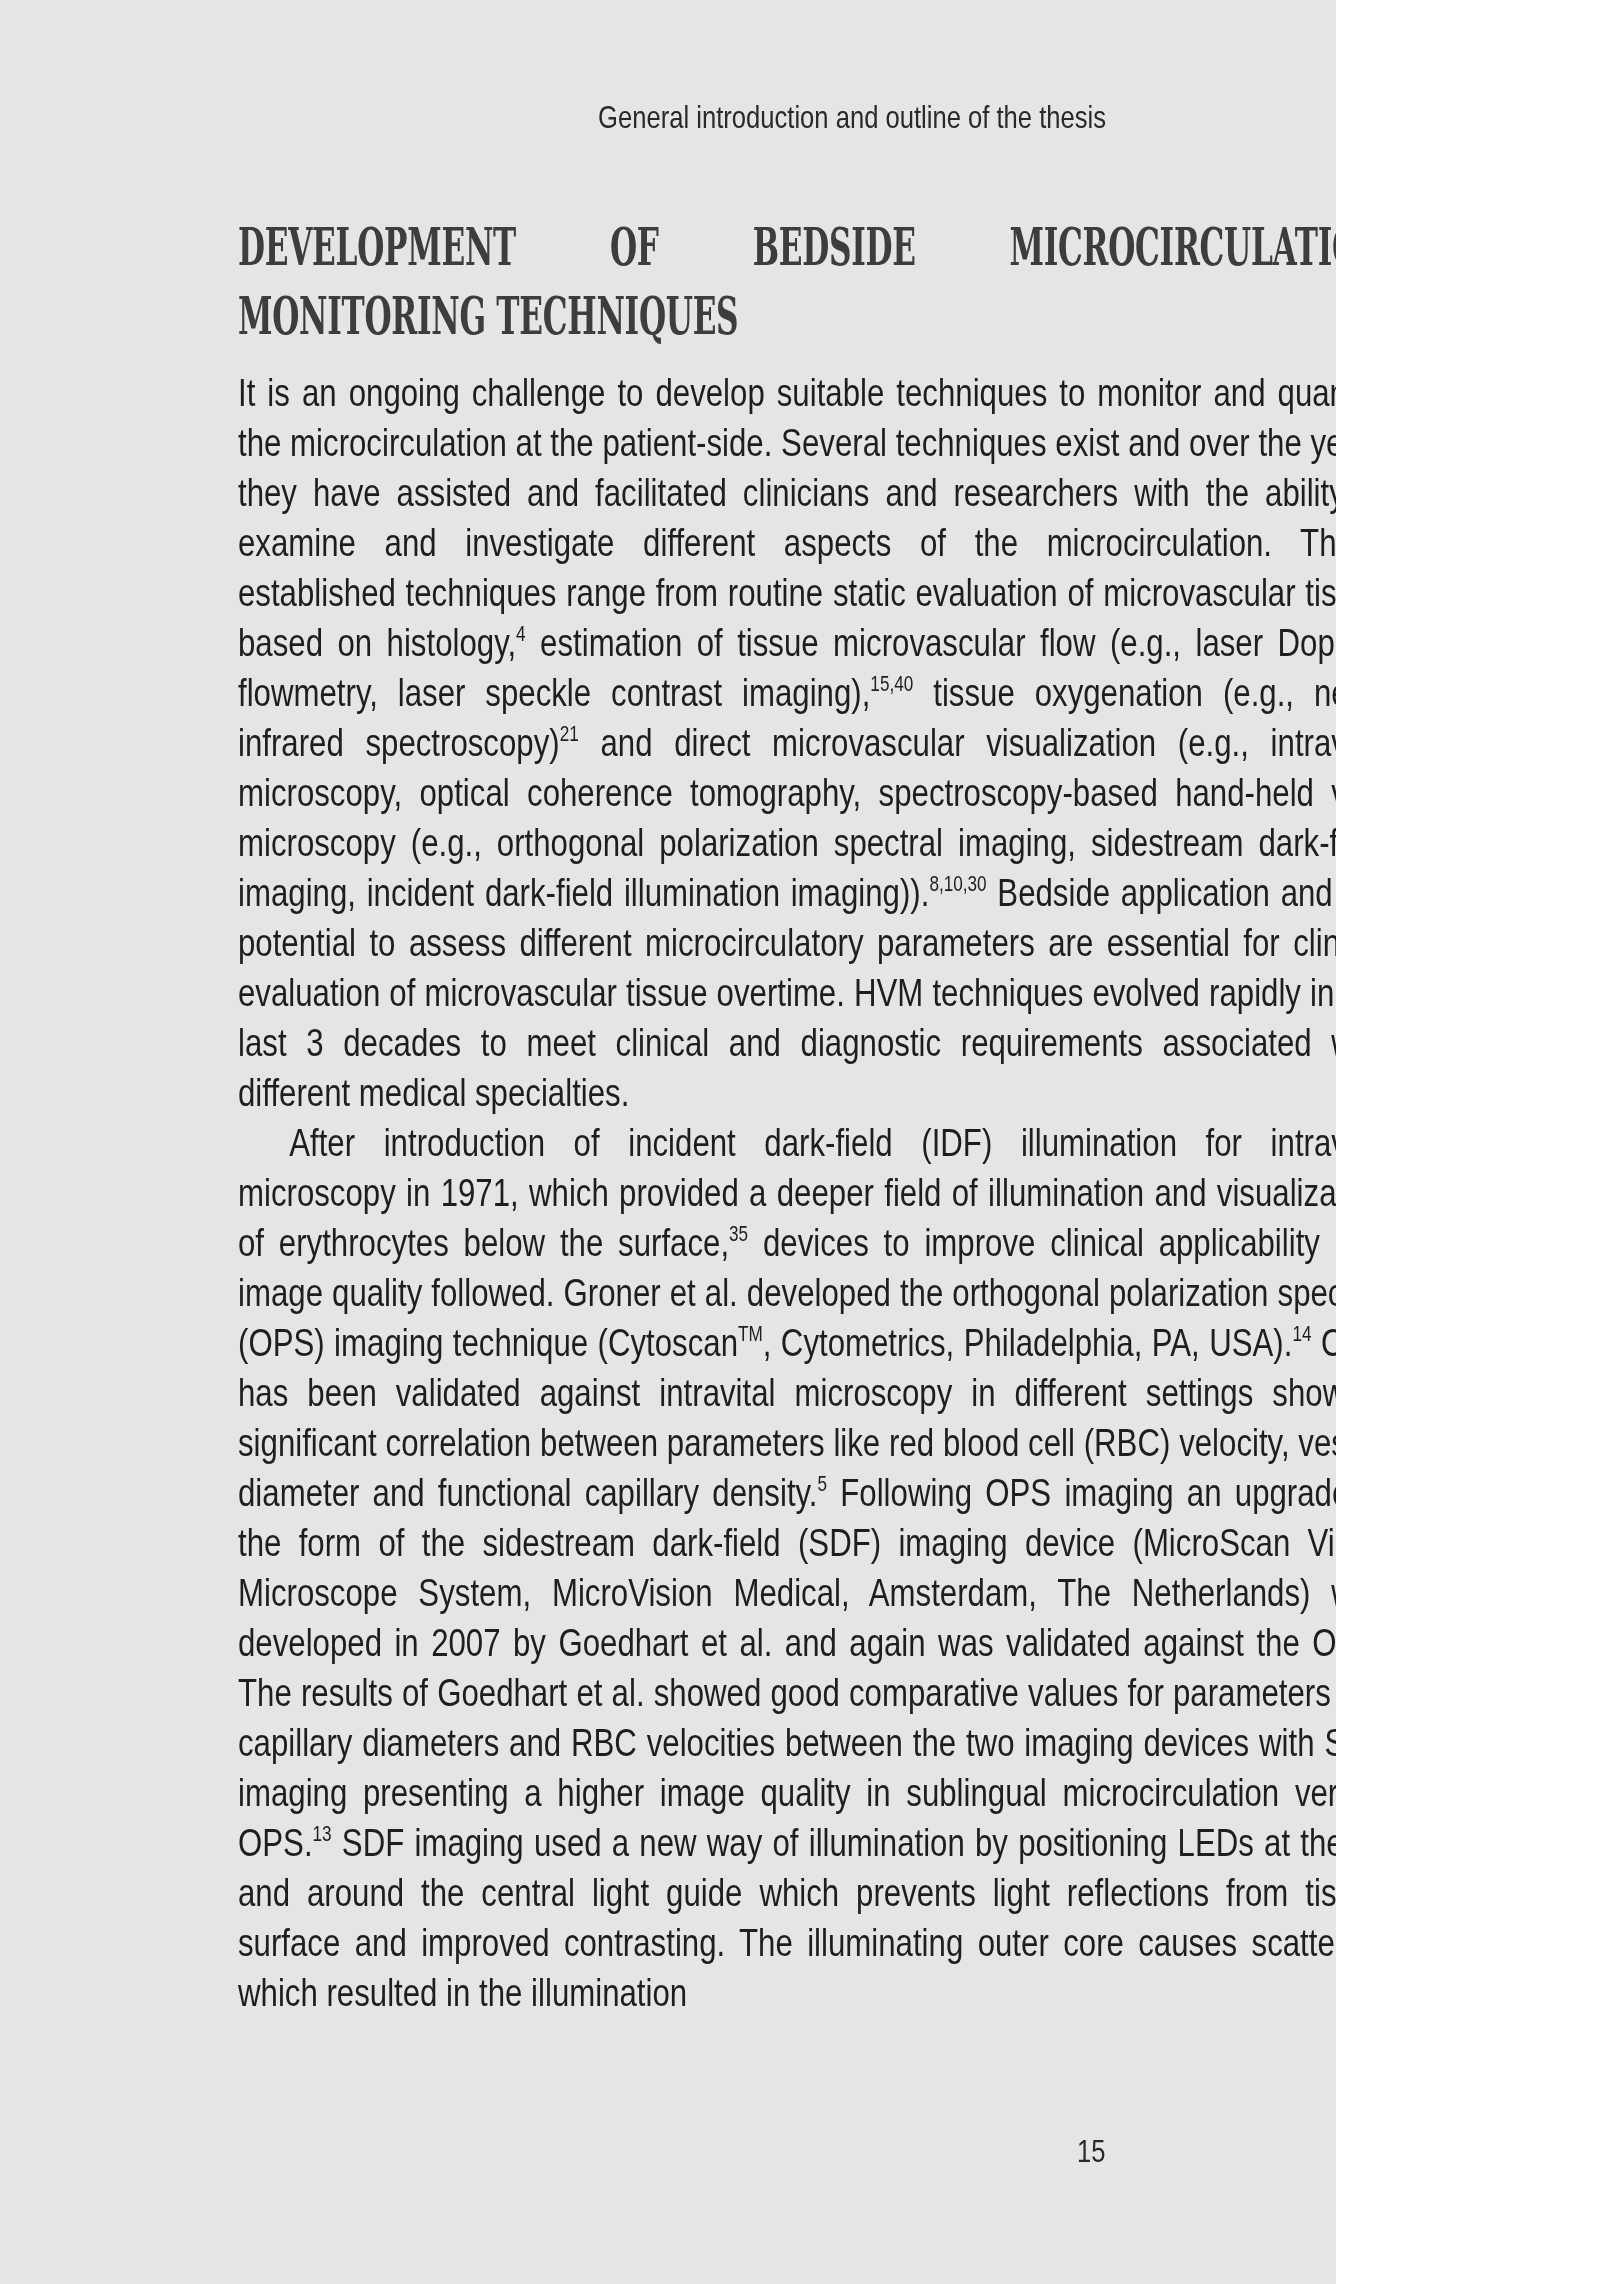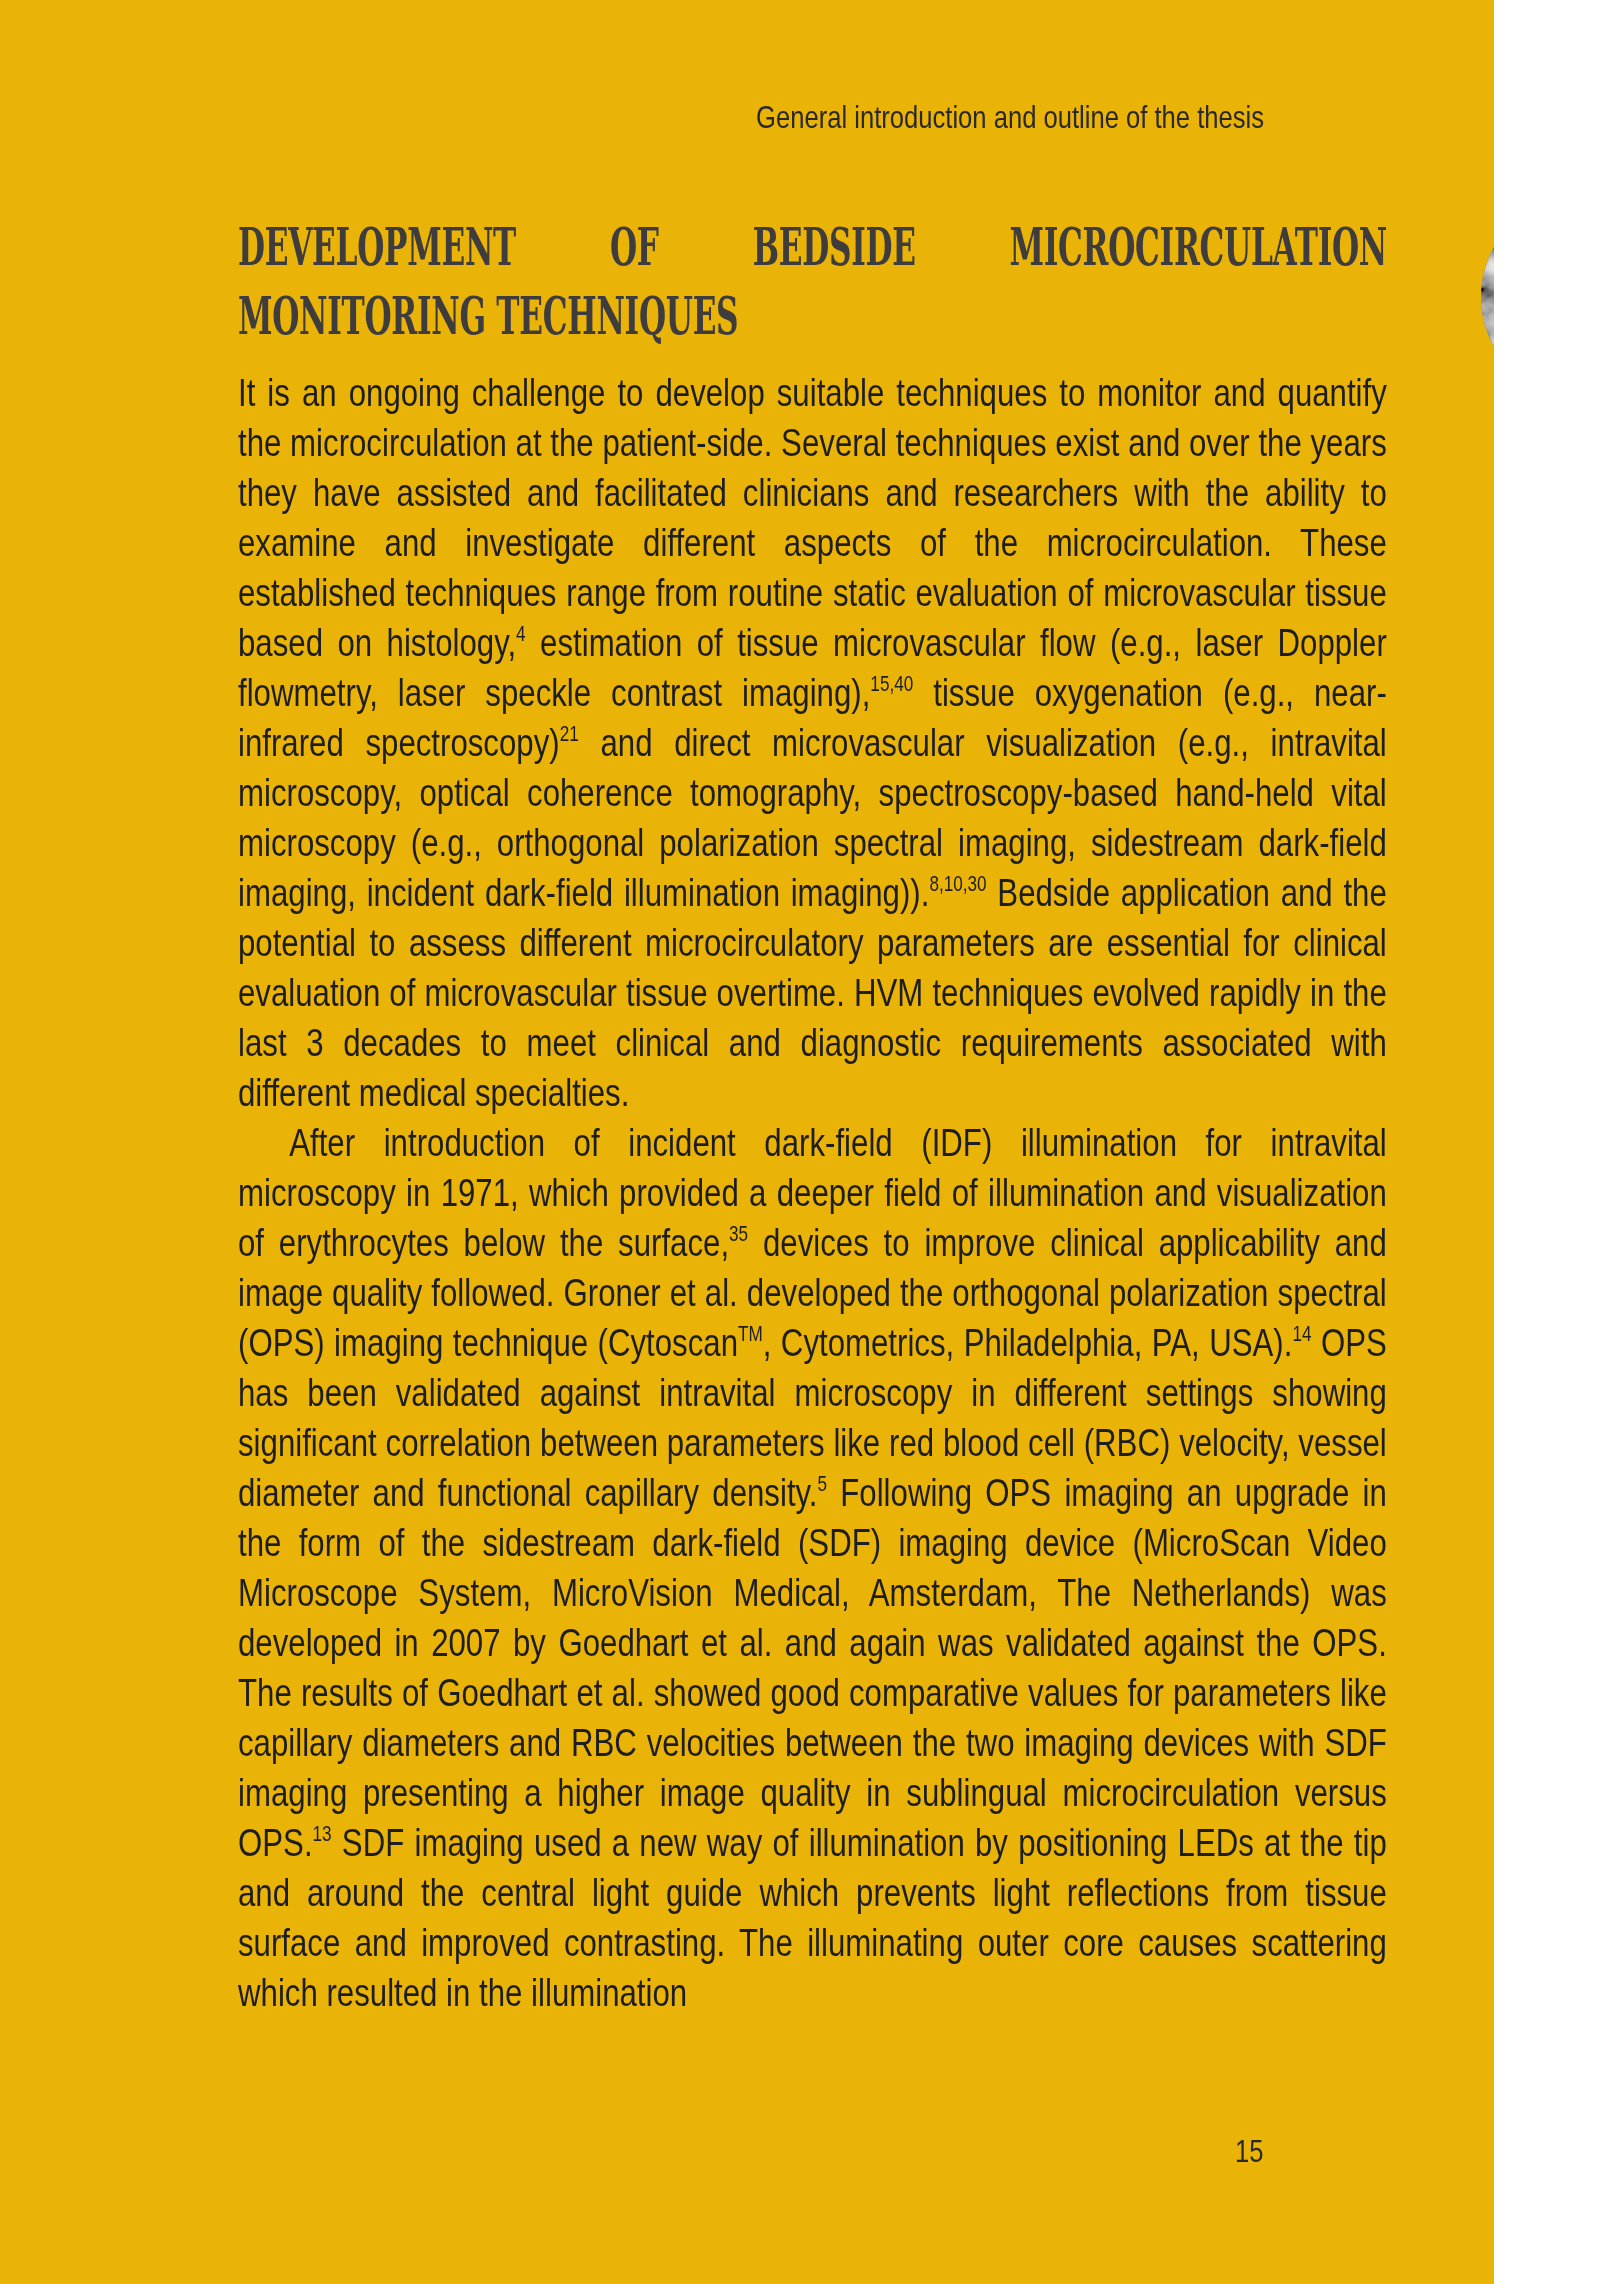--- a/index.html
+++ b/index.html
@@ -2,23 +2,23 @@
 <html style="font-size:12px"><head>
 <meta charset="utf-8">
 <style>
   html, body {
     margin: 0;
     padding: 0;
     background: #ffffff;
   }
   .page {
     position: relative;
-    width: 1494px;
+    width: 1336px;
     height: 2284px;
-    background: #eab308;
+    background: #e5e5e5;
     overflow: hidden;
     font-family: "Liberation Sans", sans-serif;
     color: #1f1e1f;
   }
   
   .running-header {
     position: absolute;
     top: 100px;
     right: 230px;
     font-size: 32px;

